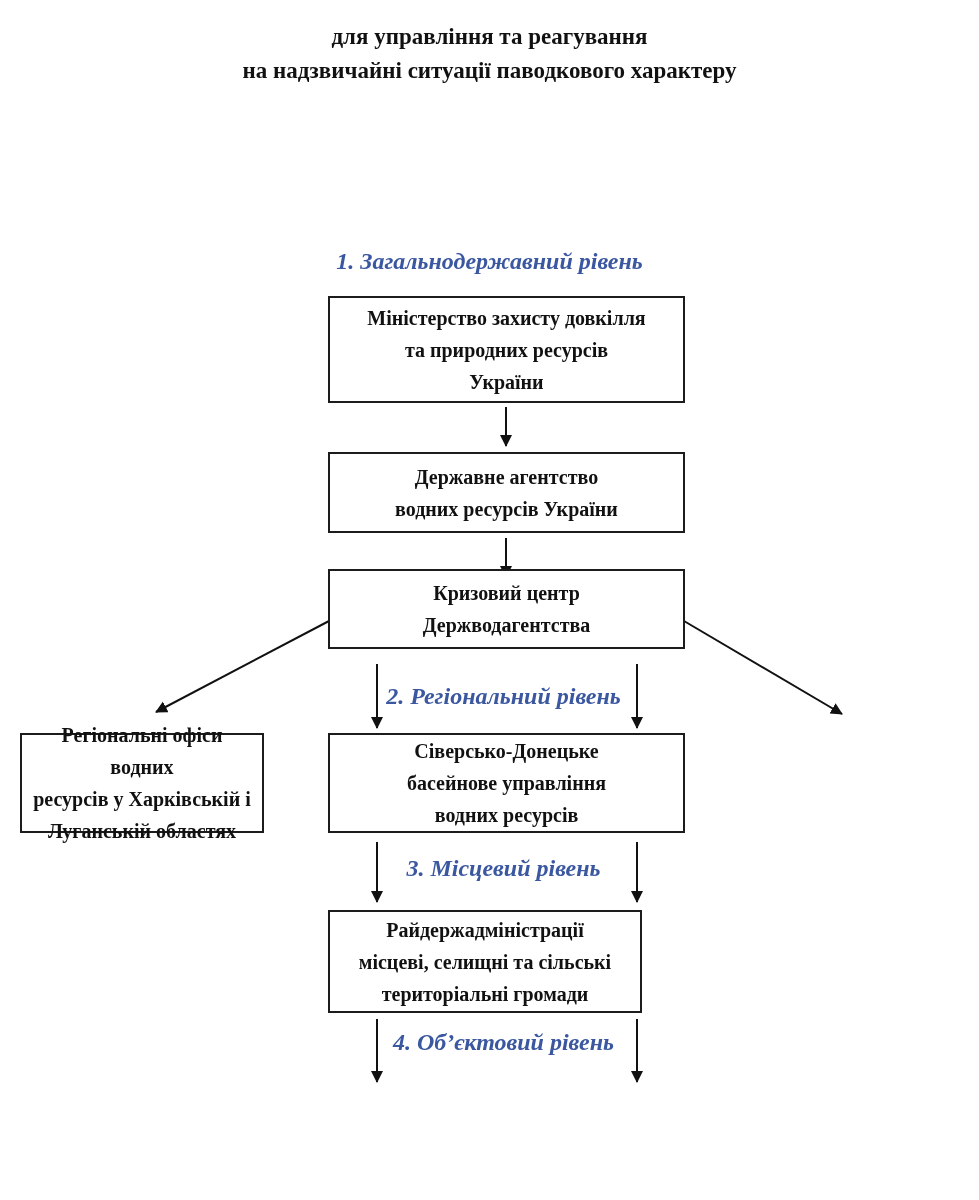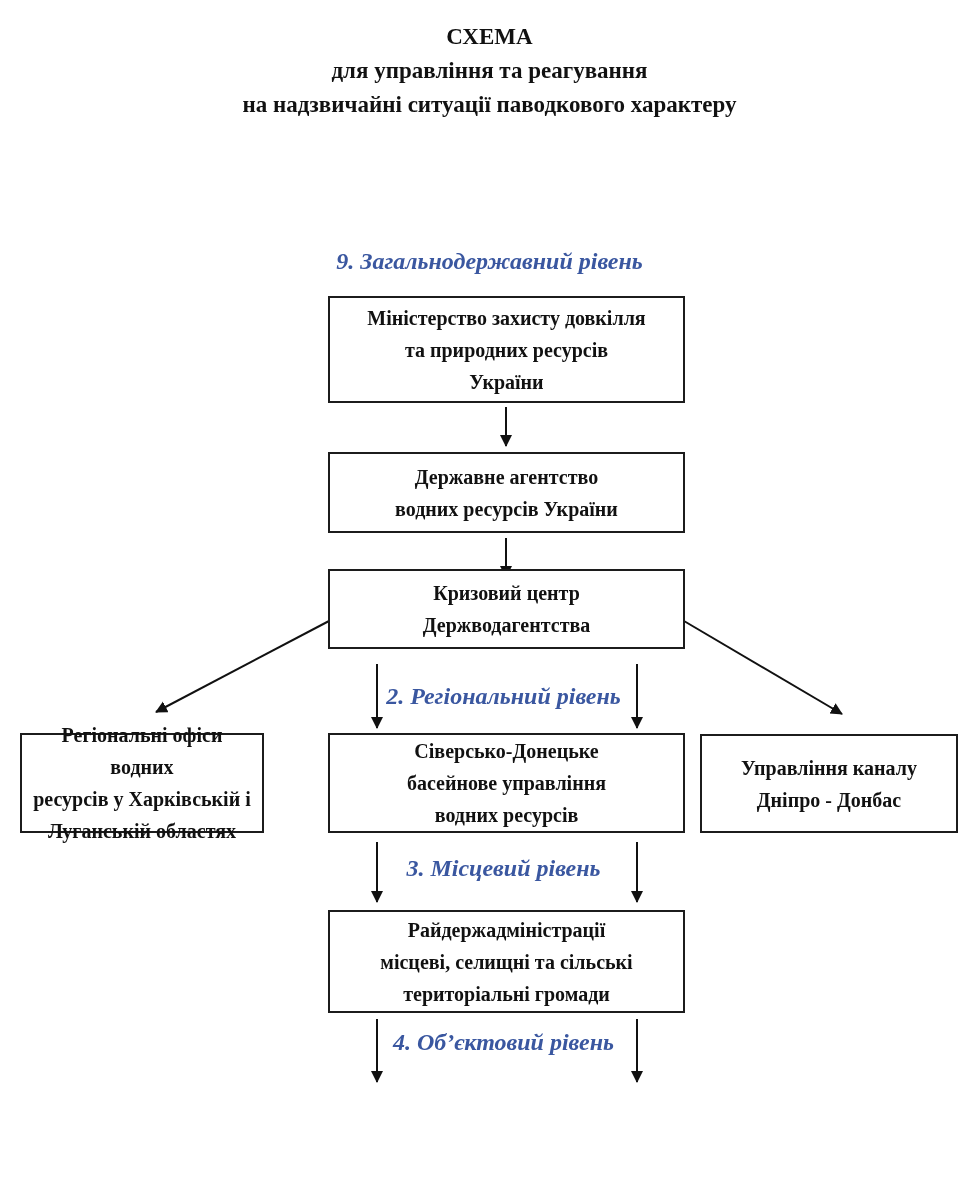--- a/index.html
+++ b/index.html
@@ -54,37 +54,36 @@
     line-height: 32px;
     white-space: pre-line;
     padding: 12px 6px;
   }
   #box-ministry            { left: 328px; top: 296px; width: 357px; height: 107px; }
   #box-agency              { left: 328px; top: 452px; width: 357px; height:  81px; }
   #box-crisis-center       { left: 328px; top: 569px; width: 357px; height:  80px; }
   #box-regional-offices    { left:  20px; top: 733px; width: 244px; height: 100px; }
   #box-basin-administration{ left: 328px; top: 733px; width: 357px; height: 100px; }
   #box-canal-administration{ left: 700px; top: 734px; width: 258px; height:  99px; }
-  #box-district-admin      { left: 328px; top: 910px; width: 357px; height: 103px; }
+  #box-district-admin      { left: 328px; top: 910px; width: 314px; height: 103px; }
   #box-operational-units   { left: 328px; top: 1090px; width: 359px; height: 80px; }
   .arrows {
     position: absolute;
     left: 0; top: 0;
     width: 979px; height: 1200px;
     pointer-events: none;
   }
   .arrows line { stroke: var(--text); stroke-width: 2; }
 </style>
 </head>
 <body>
 
 <div class="page">
 
   <div class="title">
-    <div>СХЕМА</div>
     <div>для управління та реагування</div>
     <div>на надзвичайні ситуації паводкового характеру</div>
   </div>
 
   <svg class="arrows" viewBox="0 0 979 1200" xmlns="http://www.w3.org/2000/svg">
     <defs>
       <marker id="ah" markerUnits="userSpaceOnUse" markerWidth="14" markerHeight="14" refX="11" refY="6" orient="auto">
         <path d="M0,0 L12,6 L0,12 Z" fill="#111111"></path>
       </marker>
     </defs>
@@ -93,37 +92,35 @@
     <line x1="329" y1="621" x2="156" y2="712" marker-end="url(#ah)"></line>
     <line x1="684" y1="621" x2="842" y2="714" marker-end="url(#ah)"></line>
     <line x1="377" y1="664" x2="377" y2="728" marker-end="url(#ah)"></line>
     <line x1="637" y1="664" x2="637" y2="728" marker-end="url(#ah)"></line>
     <line x1="377" y1="842" x2="377" y2="902" marker-end="url(#ah)"></line>
     <line x1="637" y1="842" x2="637" y2="902" marker-end="url(#ah)"></line>
     <line x1="377" y1="1019" x2="377" y2="1082" marker-end="url(#ah)"></line>
     <line x1="637" y1="1019" x2="637" y2="1082" marker-end="url(#ah)"></line>
   </svg>
 
-  <div class="level-label" id="level-1">9. Загальнодержавний рівень</div>
+  <div class="level-label" id="level-1">1. Загальнодержавний рівень</div>
   <div class="level-label" id="level-2">2. Регіональний рівень</div>
   <div class="level-label" id="level-3">3. Місцевий рівень</div>
   <div class="level-label" id="level-4">4. Об’єктовий рівень</div>
 
   <div class="box" id="box-ministry">Міністерство захисту довкілля
 та природних ресурсів
 України</div>
   <div class="box" id="box-agency">Державне агентство
 водних ресурсів України</div>
   <div class="box" id="box-crisis-center">Кризовий центр
 Держводагентства</div>
   <div class="box" id="box-regional-offices">Регіональні офіси водних
 ресурсів у Харківській і
 Луганській областях</div>
   <div class="box" id="box-basin-administration">Сіверсько-Донецьке
 басейнове управління
 водних ресурсів</div>
-  <div class="box" id="box-canal-administration">Управління каналу
-Дніпро - Донбас</div>
   <div class="box" id="box-district-admin">Райдержадміністрації
 місцеві, селищні та сільські
 територіальні громади</div>
 
 </div>
 
 </body></html>

